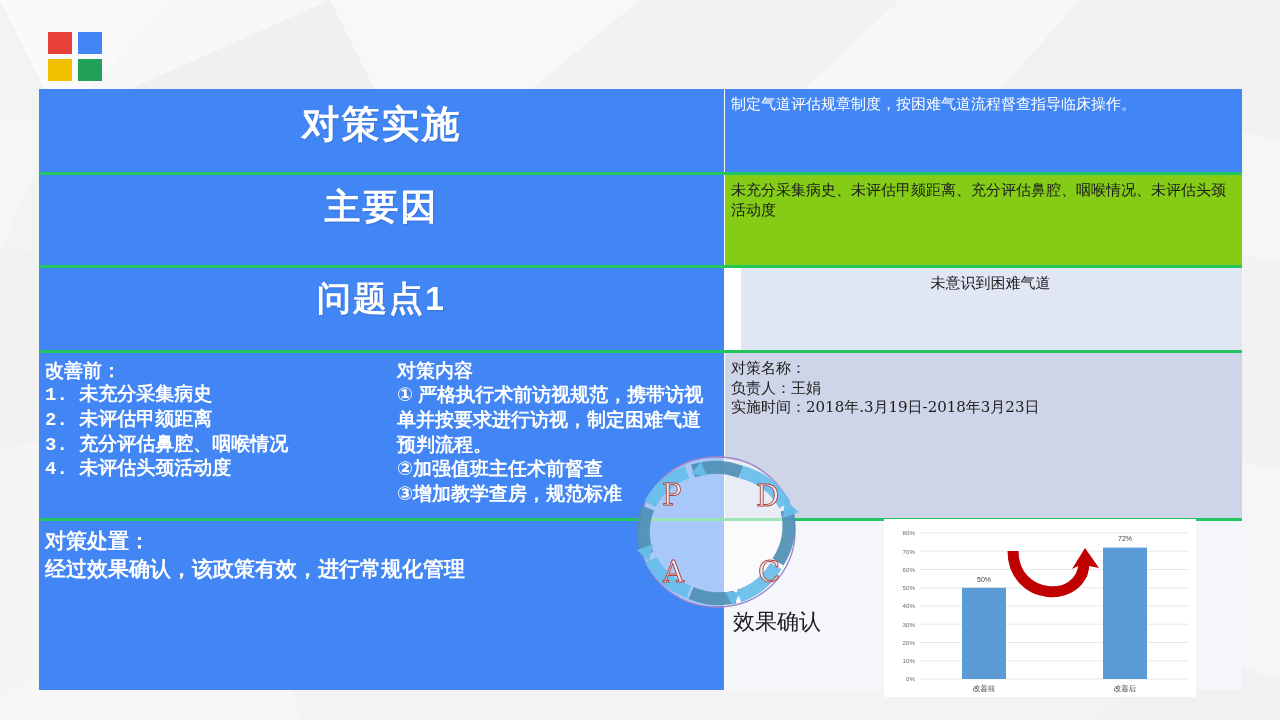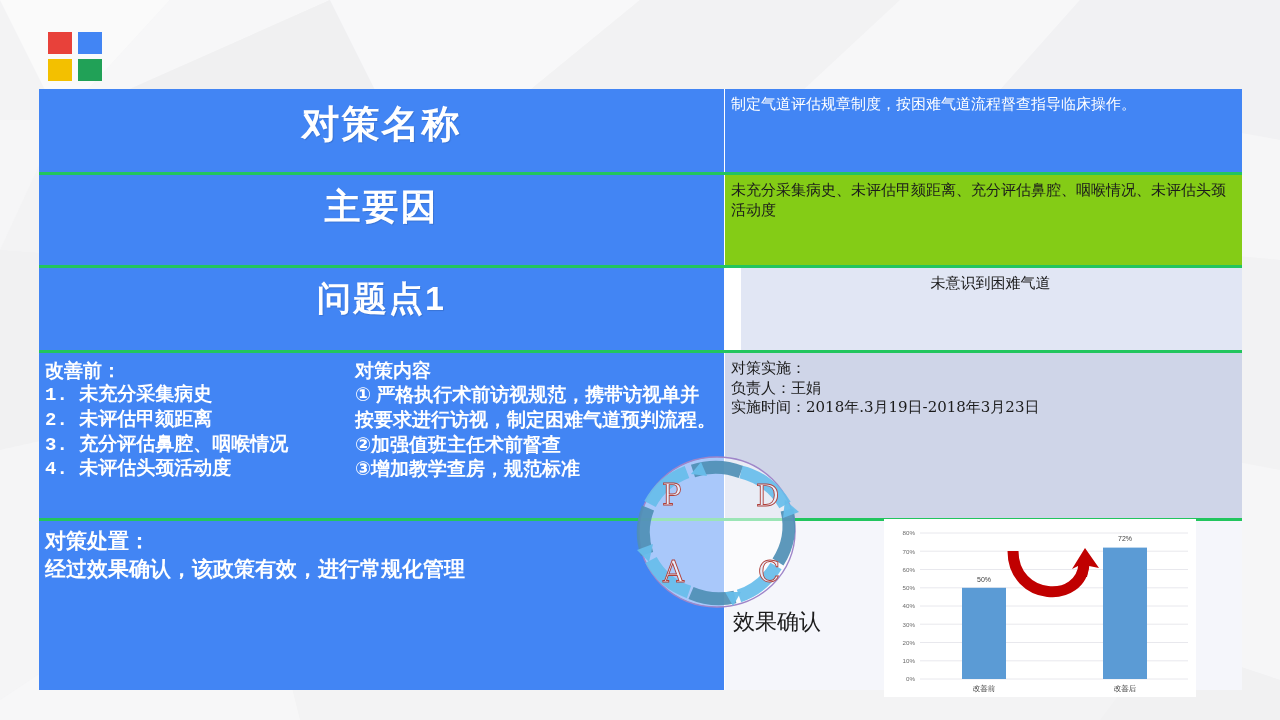--- a/index.html
+++ b/index.html
@@ -73,21 +73,21 @@
     padding: 6px 8px 0 6px;
     font-size: 15px;
     line-height: 1.30;
     font-family: "DejaVu Serif", "Liberation Serif", serif;
   }
   .rtext.white { color: #fff; }
 
   
   .r4 .col-l { display: flex; }
   .sub-a { width: 310px; flex: 0 0 310px; padding: 6px 4px 0 6px; }
-  .sub-b { flex: 1 1 auto; padding: 6px 6px 0 6px; }
+  .sub-b { flex: 1 1 auto; padding: 6px 6px 0 6px; margin-left: 42px; }
   .sub-a .hd, .sub-b .hd { font-size: 19px; font-weight: bold; line-height: 1.28; }
   .sub-a .li { font-size: 19px; font-weight: bold; line-height: 1.30; font-family: Liberation Mono, monospace; }
   .sub-b .li { font-size: 19px; font-weight: bold; line-height: 1.30; }
 
   .r5 .col-l { padding: 6px 8px 0 6px; }
   .r5 .hd  { font-size: 21px; font-weight: bold; line-height: 1.32; }
   .r5 .li  { font-size: 21px; font-weight: bold; line-height: 1.32; }
 
   
   #pdca {
@@ -155,21 +155,21 @@
   <span style="background:#e8413a"></span>
   <span style="background:#4285f4"></span>
   <span style="background:#f3c000"></span>
   <span style="background:#21a157"></span>
 </div>
 
 <div id="table">
 
   <div class="trow r1">
     <div class="cell-left col-l blue">
-      <div class="big-title">对策名称</div>
+      <div class="big-title">对策实施</div>
     </div>
     <div class="cell-right col-r blue">
       <div class="rtext white">制定气道评估规章制度，按困难气道流程督查指导临床操作。</div>
     </div>
   </div>
 
   <div class="trow r2">
     <div class="cell-left col-l blue">
       <div class="big-title t2">主要因</div>
     </div>
@@ -198,21 +198,21 @@
       </div>
       <div class="sub-b">
         <div class="hd">对策内容</div>
         <div class="li">① 严格执行术前访视规范，携带访视单并按要求进行访视，制定困难气道预判流程。</div>
         <div class="li">②加强值班主任术前督查</div>
         <div class="li">③增加教学查房，规范标准</div>
       </div>
     </div>
     <div class="cell-right col-r lav3">
       <div class="rtext">
-        <div>对策实施：</div>
+        <div>对策名称：</div>
         <div>负责人：王娟</div>
         <div>实施时间：2018年.3月19日-2018年3月23日</div>
       </div>
     </div>
   </div>
 
   <div class="trow r5">
     <div class="cell-left col-l blue">
       <div class="hd">对策处置：</div>
       <div class="li">经过效果确认，该政策有效，进行常规化管理</div>

